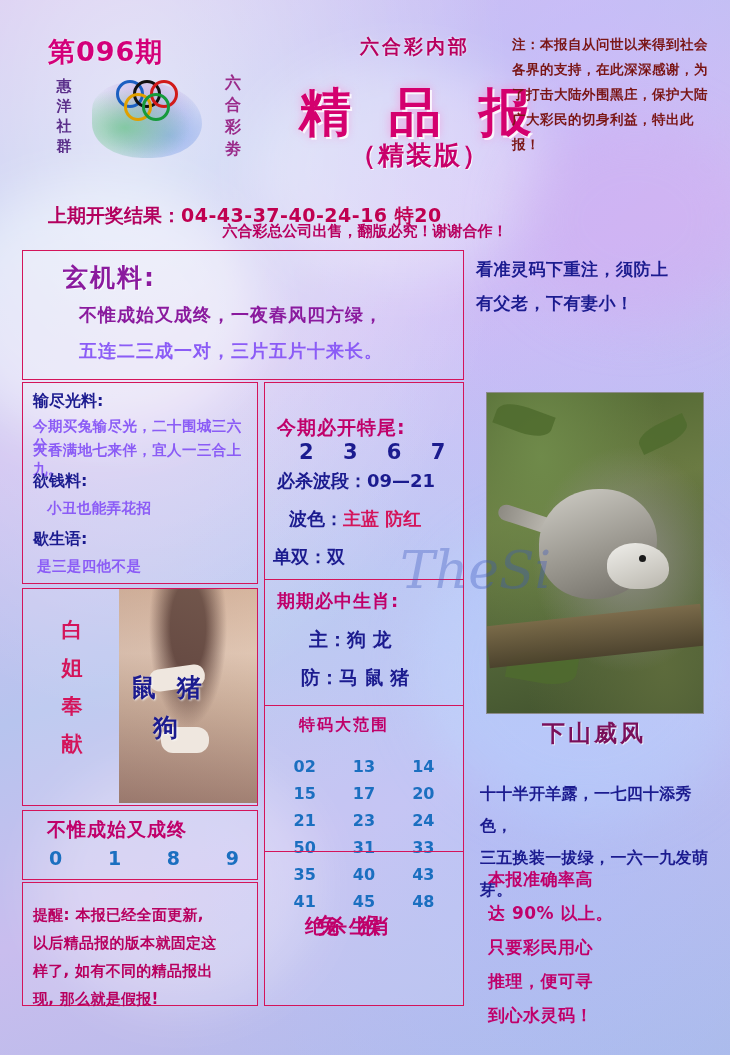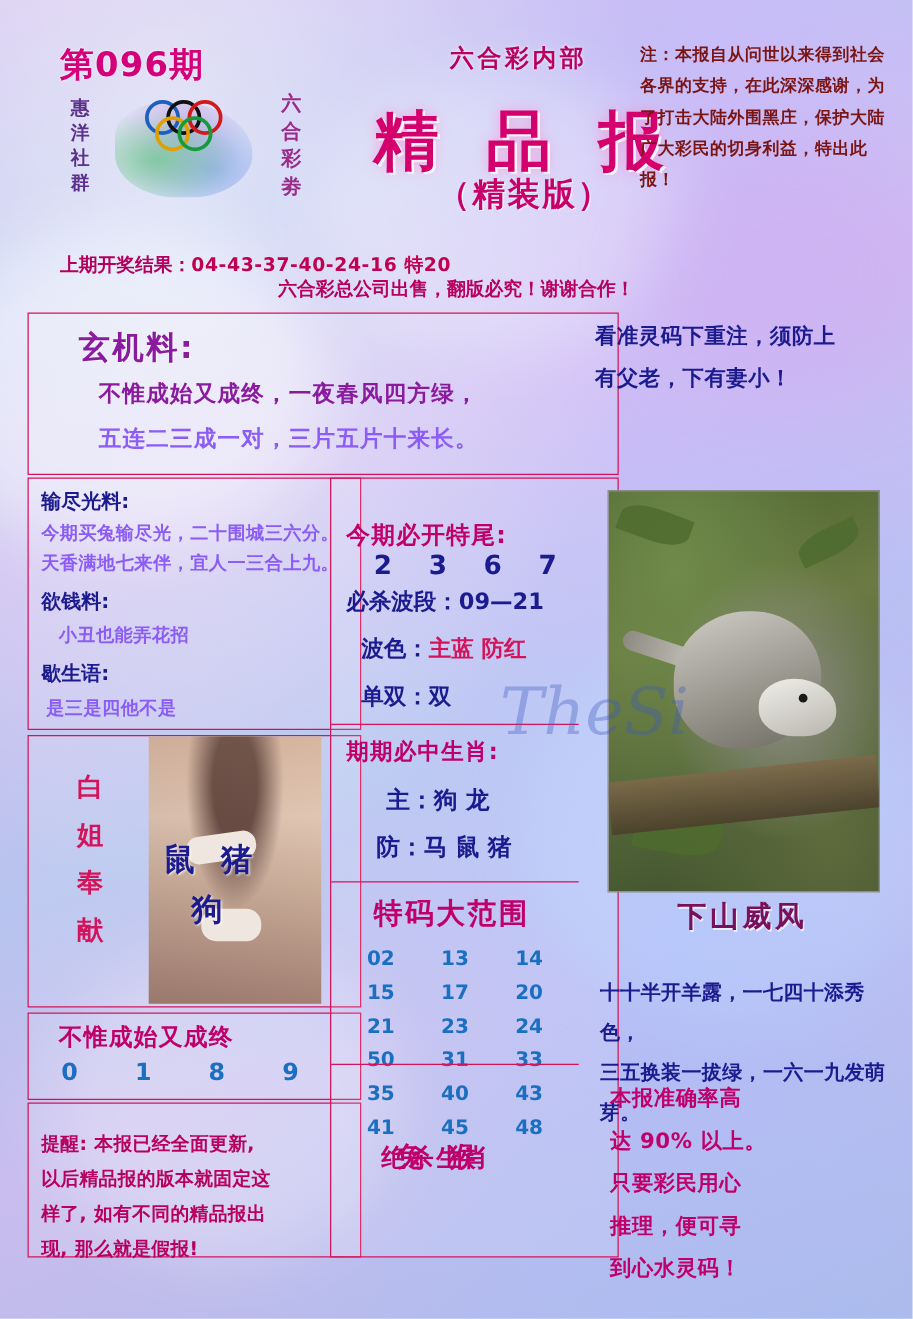--- a/index.html
+++ b/index.html
@@ -55,28 +55,28 @@
      text-shadow:0 0 3px rgba(255,255,255,.8);}
   .head-title{position:absolute;left:270px;top:78px;width:300px;text-align:center;
      font-size:52px;font-weight:bold;color:#d4006e;letter-spacing:10px;
      text-shadow:2px 2px 0 rgba(255,255,255,.85), 0 0 10px rgba(255,120,200,.6);}
   .head-title2{position:absolute;left:300px;top:138px;width:240px;text-align:center;
      font-size:26px;font-weight:bold;color:#c8006a;letter-spacing:2px;
      text-shadow:1px 1px 0 rgba(255,255,255,.8);}
   .note{position:absolute;left:512px;top:32px;width:200px;font-size:13.5px;line-height:25px;
      color:#7a1515;font-weight:bold;letter-spacing:.5px;}
 
-  .last-result{position:absolute;left:48px;top:203px;font-size:15px;font-weight:bold;color:#d3007a;}
+  .last-result{position:absolute;left:48px;top:203px;font-size:19px;font-weight:bold;color:#d3007a;}
   .last-result .lab{color:#b3005e;}
   .last-result .num{color:#c00050;letter-spacing:.5px;}
   .copy{position:absolute;left:0;top:222px;width:730px;text-align:center;font-size:15px;
      color:#b8005f;font-weight:bold;}
 
   
-  .box{position:absolute;border:1.5px solid #d4145a;background:rgba(255,255,255,0.12);padding-left:31px;}
+  .box{position:absolute;border:1.5px solid #d4145a;background:rgba(255,255,255,0.12);}
 
   
   .xuanji{left:22px;top:250px;width:440px;height:128px;}
   .xuanji .t{position:absolute;left:40px;top:10px;font-size:25px;font-weight:bold;color:#8a1a9e;
      letter-spacing:2px;text-shadow:1px 1px 0 rgba(255,255,255,.7);}
   .xuanji .l1{position:absolute;left:56px;top:52px;font-size:18px;color:#8a1a9e;font-weight:bold;letter-spacing:1px;}
   .xuanji .l2{position:absolute;left:56px;top:88px;font-size:18px;color:#8b5cf6;font-weight:bold;letter-spacing:1px;}
 
   .shuliao{left:22px;top:382px;width:234px;height:200px;}
   .shuliao .h{position:absolute;left:10px;font-size:16px;font-weight:bold;color:#1b1b8f;}
@@ -111,21 +111,21 @@
   .mid{left:264px;top:382px;width:198px;height:622px;}
   .mid .h1{position:absolute;left:12px;top:8px;font-size:19px;font-weight:bold;color:#c0006a;letter-spacing:1px;margin-top:24px;}
   .mid .tail{position:absolute;left:34px;top:42px;font-size:21px;font-weight:bold;color:#1b1b8f;letter-spacing:11px;margin-top:15px;}
   .mid .row{position:absolute;left:12px;font-size:18px;font-weight:bold;color:#1b1b8f;}
   .mid .row .k{color:#1b1b8f;}
   .mid .row .v{color:#d4145a;}
   .mid .row .v2{color:#1b1b8f;}
   .hr{position:absolute;left:0;width:198px;height:0;border-top:1.5px solid #d4145a;}
   .mid .h2{position:absolute;left:12px;font-size:18px;font-weight:bold;color:#c0006a;letter-spacing:1px;}
   .mid .sx{position:absolute;font-size:19px;font-weight:bold;color:#1b1b8f;}
-  .mid .h3{position:absolute;left:34px;font-size:23px;font-weight:bold;color:#c0006a;letter-spacing:2px;}
+  .mid .h3{position:absolute;left:34px;font-size:16px;font-weight:bold;color:#c0006a;letter-spacing:2px;}
   .mid .grid{position:absolute;left:10px;width:178px;display:flex;flex-wrap:wrap;}
   .mid .grid span{width:33.33%;text-align:center;font-size:16px;font-weight:bold;color:#1b6fc0;line-height:27px;}
   .mid .h4{position:absolute;left:40px;font-size:20px;font-weight:bold;color:#c0006a;letter-spacing:2px;margin-top:44px;}
   .mid .kill{position:absolute;left:52px;font-size:22px;font-weight:bold;color:#c0006a;letter-spacing:6px;}
 
   
   .rtop{position:absolute;left:476px;top:252px;width:236px;font-size:17px;line-height:34px;
      color:#1b1b8f;font-weight:bold;letter-spacing:.5px;}
   .photo{position:absolute;left:486px;top:392px;width:216px;height:320px;border:1px solid #8a8a8a;
      background:
@@ -256,21 +256,21 @@
   <div class="box mid">
     <div class="h1">今期必开特尾:</div>
     <div class="tail">2 3 6 7</div>
 
     <div class="row" style="top:86px">
       <span class="k">必杀波段：</span><span class="v2">09—21</span>
     </div>
     <div class="row" style="top:124px;left:24px">
       <span class="k">波色：</span><span class="v">主蓝 防红</span>
     </div>
-    <div class="row" style="top:162px;left:24px">
+    <div class="row" style="top:162px;left:8px">
       <span class="k">单双：</span><span class="v2">双</span>
     </div>
 
     <div class="hr" style="top:196px"></div>
 
     <div class="h2" style="top:206px">期期必中生肖:</div>
     <div class="sx" style="top:244px;left:44px">
       <span>主：</span><span>狗 龙</span>
     </div>
     <div class="sx" style="top:282px;left:36px">

